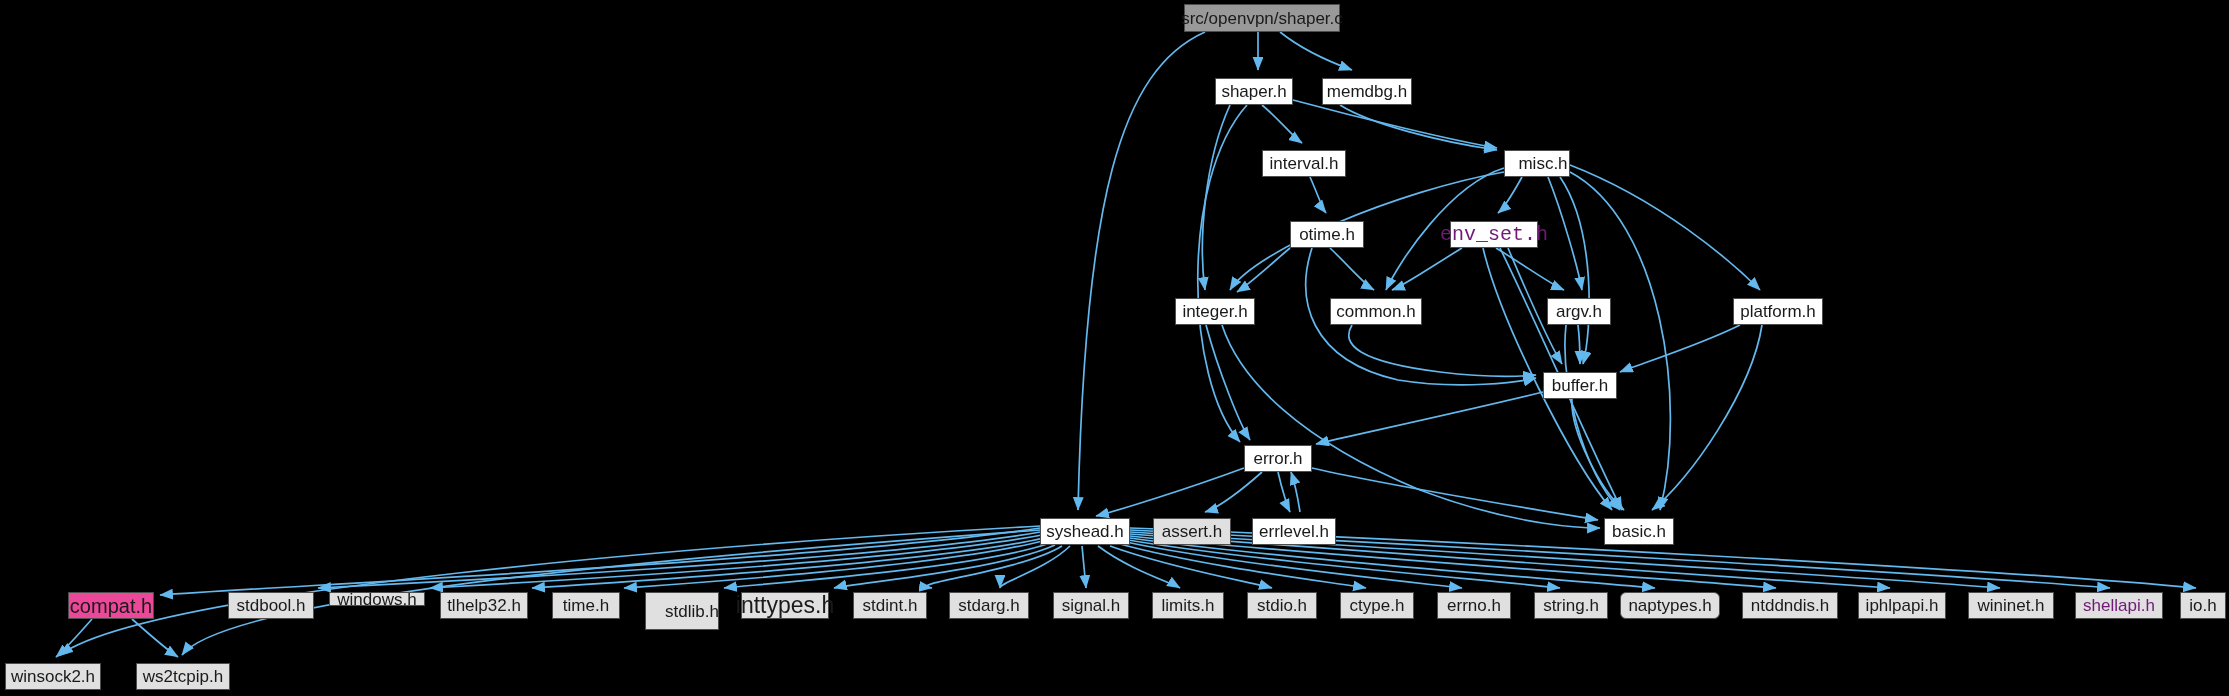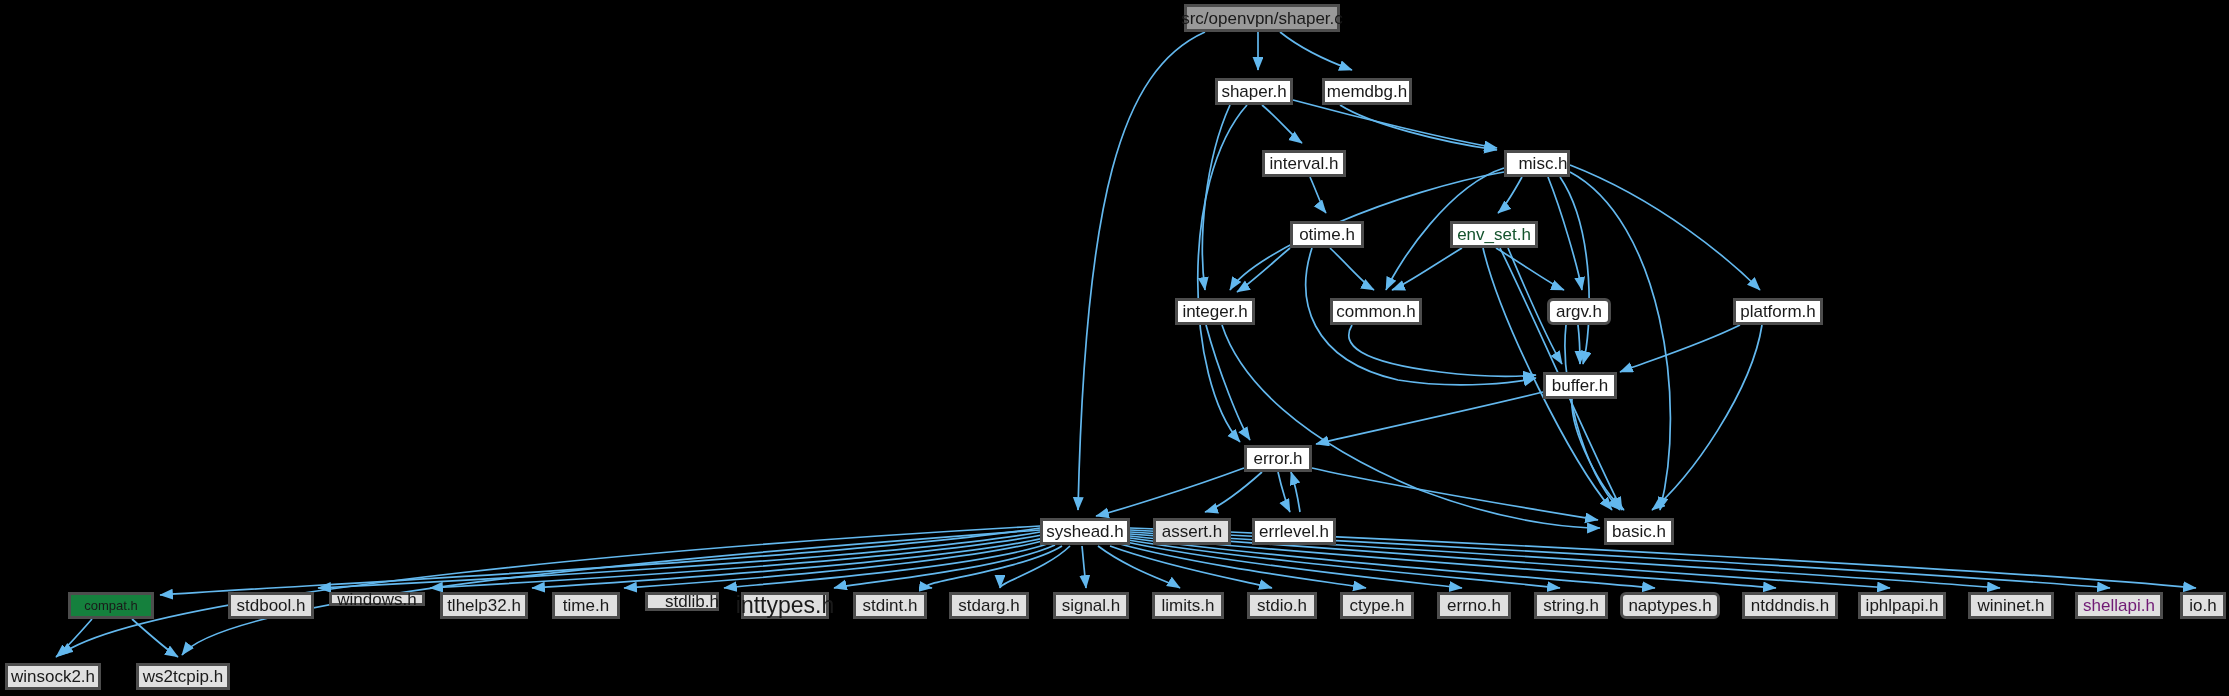--- a/index.html
+++ b/index.html
@@ -1,20 +1,20 @@
 <!DOCTYPE html>
 <html><head>
 <meta charset="utf-8">
 <style>
   html,body{margin:0;padding:0;background:#000;}
   #graph-root{position:relative;width:2229px;height:696px;background:#000;overflow:hidden;
     font-family:"Liberation Sans","DejaVu Sans",sans-serif;}
   svg#edges{position:absolute;left:0;top:0;width:2229px;height:696px;}
   .node{position:absolute;box-sizing:border-box;display:flex;align-items:center;justify-content:center;
-    border:3px solid #1d4ed8;color:#1a1a1a;white-space:nowrap;line-height:1;}
+    border:1px solid #1d4ed8;color:#1a1a1a;white-space:nowrap;line-height:1;}
   .node.root{background:#999999;border-color:#404040;}
   .node.hdr{background:#ffffff;border-color:#4d4d4d;}
   .node.sys{background:#e0e0e0;border-color:#4d4d4d;}
 </style>
 </head>
 <body>
 
 <div id="graph-root" style="width: 2229px; height: 696px; background: rgb(0, 0, 0);">
   <svg id="edges" viewBox="0 0 2229 696" xmlns="http://www.w3.org/2000/svg">
     <defs>
@@ -88,37 +88,37 @@
         <path d="M132,619 C150,635 170,652 178,657" fill="none" stroke="#63b8ee" stroke-width="1.7" marker-end="url(#ah)"></path>
       </g>
   </svg>
   <div id="node-layer">
       <div class="node root" style="left: 1184px; top: 4px; width: 156px; height: 28px; font-size: 17px; color: rgb(26, 26, 26); border-color: rgb(77, 77, 77); background: rgb(153, 153, 153);">src/openvpn/shaper.c</div>
       <div class="node hdr" style="left: 1215px; top: 78px; width: 78px; height: 27px; font-size: 17px; color: rgb(26, 26, 26); border-color: rgb(77, 77, 77); background: rgb(255, 255, 255);">shaper.h</div>
       <div class="node hdr" style="left: 1322px; top: 78px; width: 90px; height: 27px; font-size: 17px; color: rgb(26, 26, 26); border-color: rgb(77, 77, 77); background: rgb(255, 255, 255);">memdbg.h</div>
       <div class="node hdr" style="left: 1262px; top: 150px; width: 84px; height: 27px; font-size: 17px; color: rgb(26, 26, 26); border-color: rgb(77, 77, 77); background: rgb(255, 255, 255);">interval.h</div>
       <div class="node hdr" style="left: 1504px; top: 150px; width: 66px; height: 27px; font-size: 17px; color: rgb(26, 26, 26); border-color: rgb(77, 77, 77); background: rgb(255, 255, 255); padding-left: 12px;">misc.h</div>
       <div class="node hdr" style="left: 1290px; top: 221px; width: 74px; height: 27px; font-size: 17px; color: rgb(26, 26, 26); border-color: rgb(77, 77, 77); background: rgb(255, 255, 255);">otime.h</div>
-      <div class="node hdr" style="left: 1450px; top: 221px; width: 88px; height: 27px; font-size: 17px; color: #14532d; border-color: rgb(77, 77, 77); background: rgb(255, 255, 255);">env_set.h</div>
+      <div class="node hdr" style="left: 1450px; top: 221px; width: 88px; height: 27px; font-size: 20px; color: #701a75; border-color: rgb(77, 77, 77); background: rgb(255, 255, 255); font-family: Liberation Mono, monospace;">env_set.h</div>
       <div class="node hdr" style="left: 1175px; top: 298px; width: 80px; height: 27px; font-size: 17px; color: rgb(26, 26, 26); border-color: rgb(77, 77, 77); background: rgb(255, 255, 255);">integer.h</div>
       <div class="node hdr" style="left: 1330px; top: 298px; width: 92px; height: 27px; font-size: 17px; color: rgb(26, 26, 26); border-color: rgb(77, 77, 77); background: rgb(255, 255, 255);">common.h</div>
-      <div class="node hdr" style="left: 1547px; top: 298px; width: 64px; height: 27px; font-size: 17px; color: rgb(26, 26, 26); border-color: rgb(77, 77, 77); background: rgb(255, 255, 255); border-radius: 6px;">argv.h</div>
+      <div class="node hdr" style="left: 1547px; top: 298px; width: 64px; height: 27px; font-size: 17px; color: rgb(26, 26, 26); border-color: rgb(77, 77, 77); background: rgb(255, 255, 255);">argv.h</div>
       <div class="node hdr" style="left: 1733px; top: 298px; width: 90px; height: 27px; font-size: 17px; color: rgb(26, 26, 26); border-color: rgb(77, 77, 77); background: rgb(255, 255, 255);">platform.h</div>
       <div class="node hdr" style="left: 1543px; top: 372px; width: 74px; height: 27px; font-size: 17px; color: rgb(26, 26, 26); border-color: rgb(77, 77, 77); background: rgb(255, 255, 255);">buffer.h</div>
       <div class="node hdr" style="left: 1244px; top: 445px; width: 68px; height: 27px; font-size: 17px; color: rgb(26, 26, 26); border-color: rgb(77, 77, 77); background: rgb(255, 255, 255);">error.h</div>
       <div class="node hdr" style="left: 1040px; top: 518px; width: 90px; height: 27px; font-size: 17px; color: rgb(26, 26, 26); border-color: rgb(77, 77, 77); background: rgb(255, 255, 255); text-align: center;">syshead.h</div>
       <div class="node sys" style="left: 1153px; top: 518px; width: 78px; height: 27px; font-size: 17px; color: rgb(26, 26, 26); border-color: rgb(77, 77, 77); background: rgb(224, 224, 224);">assert.h</div>
       <div class="node hdr" style="left: 1252px; top: 518px; width: 84px; height: 27px; font-size: 17px; color: rgb(26, 26, 26); border-color: rgb(77, 77, 77); background: rgb(255, 255, 255);">errlevel.h</div>
       <div class="node hdr" style="left: 1604px; top: 518px; width: 70px; height: 27px; font-size: 17px; color: rgb(26, 26, 26); border-color: rgb(77, 77, 77); background: rgb(255, 255, 255);">basic.h</div>
-      <div class="node hdr" style="left: 68px; top: 592px; width: 86px; height: 27px; font-size: 13px; color: rgb(26, 26, 26); border-color: rgb(77, 77, 77); background: #15803d;">compat.h</div>
+      <div class="node hdr" style="left: 68px; top: 592px; width: 86px; height: 27px; font-size: 20px; color: rgb(26, 26, 26); border-color: rgb(77, 77, 77); background: #ec4899;">compat.h</div>
       <div class="node sys" style="left: 228px; top: 592px; width: 86px; height: 27px; font-size: 17px; color: rgb(26, 26, 26); border-color: rgb(77, 77, 77); background: rgb(224, 224, 224);">stdbool.h</div>
       <div class="node sys" style="left: 329px; top: 592px; width: 96px; height: 14px; font-size: 17px; color: rgb(26, 26, 26); border-color: rgb(77, 77, 77); background: rgb(224, 224, 224);">windows.h</div>
       <div class="node sys" style="left: 440px; top: 592px; width: 88px; height: 27px; font-size: 17px; color: rgb(26, 26, 26); border-color: rgb(77, 77, 77); background: rgb(224, 224, 224);">tlhelp32.h</div>
       <div class="node sys" style="left: 552px; top: 592px; width: 68px; height: 27px; font-size: 17px; color: rgb(26, 26, 26); border-color: rgb(77, 77, 77); background: rgb(224, 224, 224);">time.h</div>
-      <div class="node sys" style="left: 645px; top: 592px; width: 74px; height: 19px; font-size: 17px; color: rgb(26, 26, 26); border-color: rgb(77, 77, 77); background: rgb(224, 224, 224); padding-left: 20px;">stdlib.h</div>
+      <div class="node sys" style="left: 645px; top: 592px; width: 74px; height: 38px; font-size: 17px; color: rgb(26, 26, 26); border-color: rgb(77, 77, 77); background: rgb(224, 224, 224); padding-left: 20px;">stdlib.h</div>
       <div class="node sys" style="left: 741px; top: 592px; width: 88px; height: 27px; font-size: 23px; color: rgb(26, 26, 26); border-color: rgb(77, 77, 77); background: rgb(224, 224, 224);">inttypes.h</div>
       <div class="node sys" style="left: 853px; top: 592px; width: 74px; height: 27px; font-size: 17px; color: rgb(26, 26, 26); border-color: rgb(77, 77, 77); background: rgb(224, 224, 224);">stdint.h</div>
       <div class="node sys" style="left: 949px; top: 592px; width: 80px; height: 27px; font-size: 17px; color: rgb(26, 26, 26); border-color: rgb(77, 77, 77); background: rgb(224, 224, 224);">stdarg.h</div>
       <div class="node sys" style="left: 1053px; top: 592px; width: 76px; height: 27px; font-size: 17px; color: rgb(26, 26, 26); border-color: rgb(77, 77, 77); background: rgb(224, 224, 224);">signal.h</div>
       <div class="node sys" style="left: 1152px; top: 592px; width: 72px; height: 27px; font-size: 17px; color: rgb(26, 26, 26); border-color: rgb(77, 77, 77); background: rgb(224, 224, 224);">limits.h</div>
       <div class="node sys" style="left: 1247px; top: 592px; width: 70px; height: 27px; font-size: 17px; color: rgb(26, 26, 26); border-color: rgb(77, 77, 77); background: rgb(224, 224, 224);">stdio.h</div>
       <div class="node sys" style="left: 1340px; top: 592px; width: 74px; height: 27px; font-size: 17px; color: rgb(26, 26, 26); border-color: rgb(77, 77, 77); background: rgb(224, 224, 224);">ctype.h</div>
       <div class="node sys" style="left: 1437px; top: 592px; width: 74px; height: 27px; font-size: 17px; color: rgb(26, 26, 26); border-color: rgb(77, 77, 77); background: rgb(224, 224, 224);">errno.h</div>
       <div class="node sys" style="left: 1534px; top: 592px; width: 74px; height: 27px; font-size: 17px; color: rgb(26, 26, 26); border-color: rgb(77, 77, 77); background: rgb(224, 224, 224);">string.h</div>
       <div class="node sys" style="left: 1620px; top: 592px; width: 100px; height: 27px; font-size: 17px; color: rgb(26, 26, 26); border-color: rgb(77, 77, 77); background: rgb(224, 224, 224); border-radius: 6px;">naptypes.h</div>

